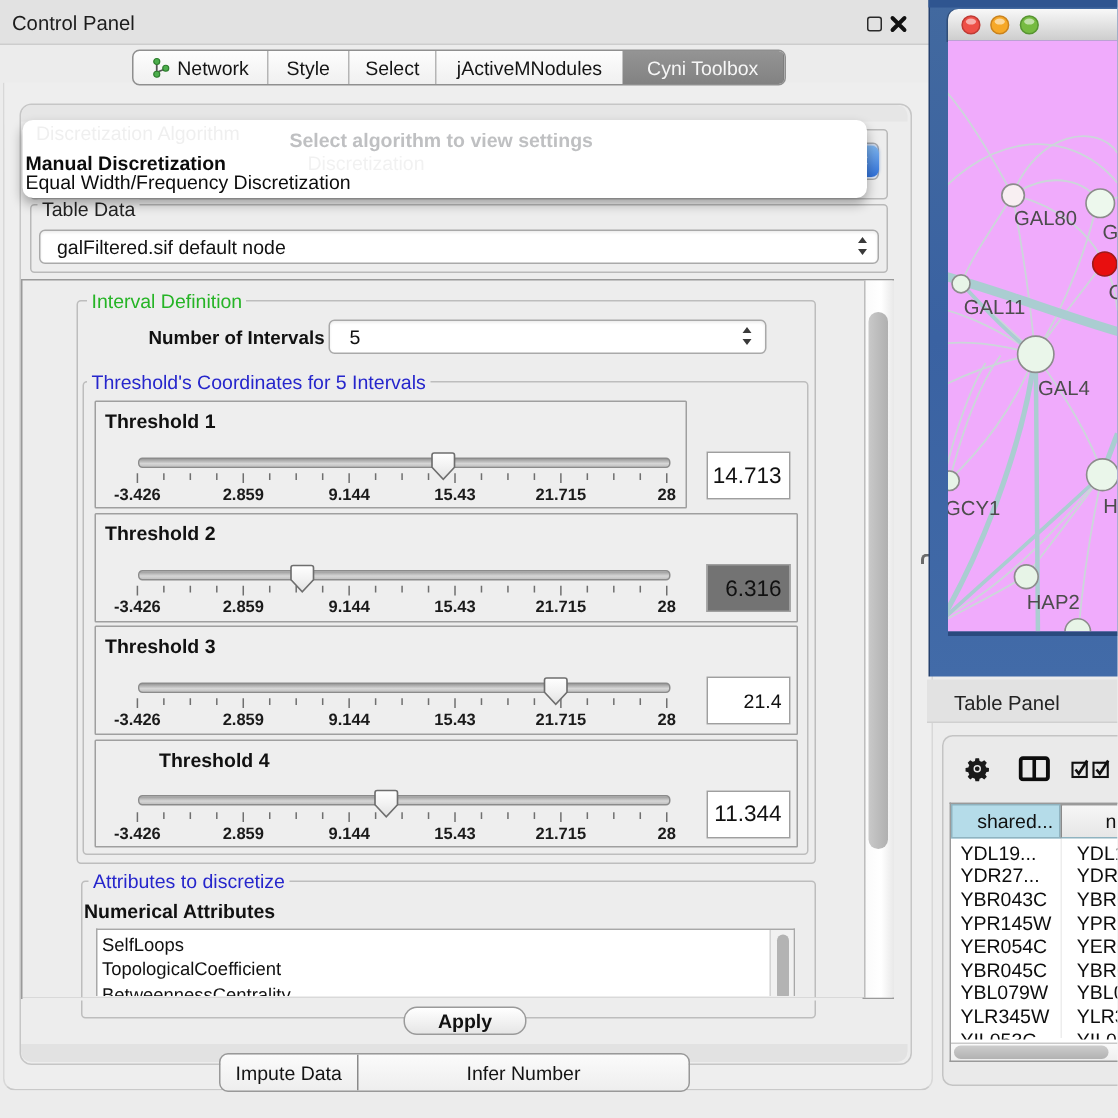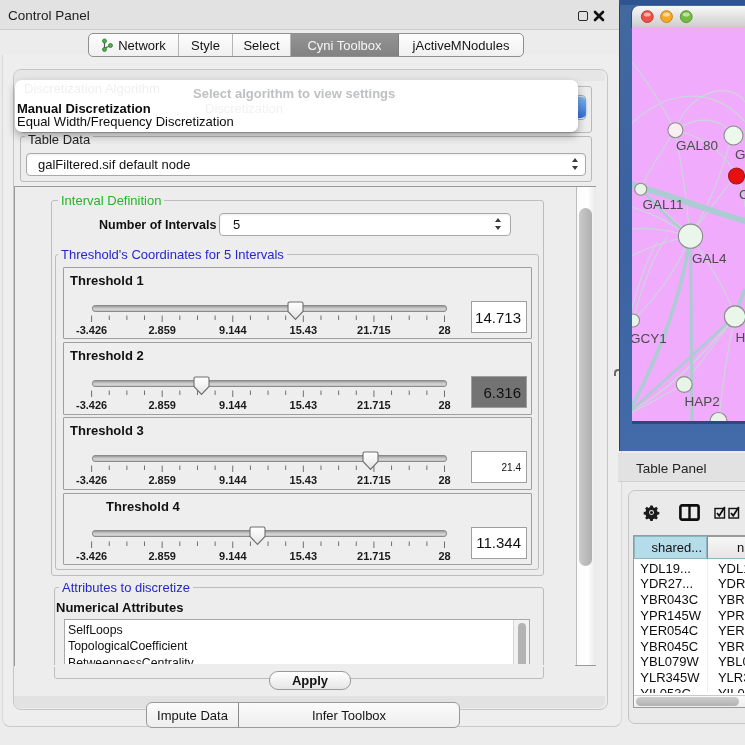--- a/index.html
+++ b/index.html
@@ -28,22 +28,22 @@
 <div class="abs" style="left:88px;top:33px;width:434px;height:22px;background:linear-gradient(#fdfdfd,#f0f0f0);border:1px solid #8f8f8f;border-radius:5px;overflow:hidden;display:flex;">
  <div style="width:89px;border-right:1px solid #b5b5b5;display:flex;align-items:center;justify-content:center;font-size:13px;color:#141414;">
    <svg width="13" height="15" viewBox="0 0 13 15" style="margin-right:4px;">
      <path d="M3.5 3.5 L3.5 11 M4 10 L9 8" stroke="#555" stroke-width="1.2" fill="none"></path>
      <circle cx="3.5" cy="3" r="2" fill="#4cae4c" stroke="#2d7d2d" stroke-width="0.8"></circle>
      <circle cx="3.5" cy="11.5" r="2" fill="#4cae4c" stroke="#2d7d2d" stroke-width="0.8"></circle>
      <circle cx="9.5" cy="7.5" r="2" fill="#4cae4c" stroke="#2d7d2d" stroke-width="0.8"></circle>
    </svg>Network</div>
  <div style="width:53px;border-right:1px solid #b5b5b5;display:flex;align-items:center;justify-content:center;font-size:13px;color:#141414;">Style</div>
  <div style="width:57px;border-right:1px solid #b5b5b5;display:flex;align-items:center;justify-content:center;font-size:13px;color:#141414;">Select</div>
+ <div style="flex:1;display:flex;align-items:center;justify-content:center;font-size:13px;color:#141414;">jActiveMNodules</div>
  <div style="width:107px;border-right:1px solid #7e7e7e;display:flex;align-items:center;justify-content:center;font-size:13px;color:#f6f6f6;background:linear-gradient(#949494,#828282);">Cyni Toolbox</div>
- <div style="flex:1;display:flex;align-items:center;justify-content:center;font-size:13px;color:#141414;">jActiveMNodules</div>
 </div>
 
 <div class="abs" style="left:13px;top:69px;width:593px;height:639px;background:#ededed;border:1px solid #c6c6c6;border-radius:8px;"></div>
 <div class="abs" style="left:14px;top:70px;width:591px;height:11px;background:#e6e6e6;border-radius:7px 7px 0 0;"></div>
 
 <div class="grpbox" style="left:20px;top:86px;width:570px;height:45px;"></div>
 <div class="combo" style="left:26px;top:95px;width:558px;height:23px;"></div>
 <div class="abs" style="left:565px;top:97px;width:21px;height:21px;border-radius:5px;background:linear-gradient(#7db3ec,#3070d8);box-shadow:0 0 2px rgba(40,100,200,0.6);">
   <svg width="21" height="20" viewBox="0 0 21 20">
       <path d="M10.5 4 L13.5 8 L7.5 8 Z M10.5 16 L13.5 12 L7.5 12 Z" fill="#fff"></path>
@@ -69,21 +69,21 @@
 <div class="abs bold" style="left:99px;top:217.5px;font-size:12.5px;color:#111;">Number of Intervals</div>
 <div class="combo" style="left:219px;top:213px;width:290px;height:21px;"></div>
 <div class="abs" style="left:233px;top:217px;font-size:13px;color:#111;">5</div>
 <svg class="abs" style="left:492px;top:217px;" width="12" height="14" viewBox="0 0 12 14">
  <path d="M6 1 L9 5 L3 5 Z M6 13 L9 9 L3 9 Z" fill="#3a3a3a"></path>
   </svg>
 
 <div class="grpbox" style="left:55px;top:254px;width:482px;height:314px;border-color:#bdbdbd;"></div>
 <div class="grplabel" style="left:58px;top:248px;color:#2626cc;">Threshold's Coordinates for 5 Intervals</div>
 
-<div class="abs" style="left:63px;top:267.0px;width:469px;height:72.4px;background:#eeeeee;border:1px solid #9f9f9f;box-sizing:border-box;border-radius:1px;">
+<div class="abs" style="left:63px;top:267.0px;width:395px;height:72.4px;background:#eeeeee;border:1px solid #9f9f9f;box-sizing:border-box;border-radius:1px;">
     <div style="position:absolute;left:6px;top:5px;font-size:13px;font-weight:bold;color:#111;">Threshold 1</div>
     <div style="position:absolute;left:28px;top:36.5px;width:352.5px;height:5px;background:linear-gradient(#9a9a9a,#d6d6d6 60%,#c2c2c2);border:1px solid #8b8b8b;border-radius:3px;"></div>
     <svg style="position:absolute;left:0;top:0;" width="469" height="72" viewBox="0 0 469 72">
       <g stroke="#6f6f6f" stroke-width="1">
         <line x1="27.60" y1="47.5" x2="27.60" y2="54.0"></line>
         <line x1="45.24" y1="47.5" x2="45.24" y2="52.0"></line>
         <line x1="62.89" y1="47.5" x2="62.89" y2="52.0"></line>
         <line x1="80.53" y1="47.5" x2="80.53" y2="52.0"></line>
         <line x1="98.18" y1="47.5" x2="98.18" y2="54.0"></line>
         <line x1="115.82" y1="47.5" x2="115.82" y2="52.0"></line>
@@ -205,21 +205,21 @@
     <svg style="position:absolute;left:297.9px;top:32.5px;" width="17" height="20" viewBox="0 0 17 20">
 <path d="M2.5 1 L14.5 1 Q16 1 16 2.5 L16 10.5 L8.5 18.5 L1 10.5 L1 2.5 Q1 1 2.5 1 Z" fill="url(#tg2)" stroke="#6e6e6e" stroke-width="1.1"></path>
 <defs>
         <linearGradient id="tg2" x1="0" y1="0" x2="0" y2="1">
           <stop offset="0" stop-color="#ffffff"></stop>
           <stop offset="0.5" stop-color="#f2f2f2"></stop>
           <stop offset="1" stop-color="#e2e2e2"></stop>
         </linearGradient>
       </defs>
     </svg>
-    <div style="position:absolute;left:407px;top:33px;width:56px;height:32px;background:#fff;border:1px solid #9f9f9f;box-sizing:border-box;display:flex;align-items:center;justify-content:flex-end;padding-right:5px;font-size:10px;color:#111;">21.4</div>
+    <div style="position:absolute;left:407px;top:33px;width:56px;height:32px;background:#fff;border:1px solid #9f9f9f;box-sizing:border-box;display:flex;align-items:center;justify-content:flex-end;padding-right:5px;font-size:13px;color:#111;">21.4</div>
   </div>
 <div class="abs" style="left:63px;top:492.6px;width:469px;height:72.4px;background:#eeeeee;border:1px solid #9f9f9f;box-sizing:border-box;border-radius:1px;">
     <div style="position:absolute;left:6px;top:5px;font-size:13px;font-weight:bold;color:#111;margin-left:36px;">Threshold 4</div>
     <div style="position:absolute;left:28px;top:36.5px;width:352.5px;height:5px;background:linear-gradient(#9a9a9a,#d6d6d6 60%,#c2c2c2);border:1px solid #8b8b8b;border-radius:3px;"></div>
     <svg style="position:absolute;left:0;top:0;" width="469" height="72" viewBox="0 0 469 72">
       <g stroke="#6f6f6f" stroke-width="1">
         <line x1="27.60" y1="47.5" x2="27.60" y2="54.0"></line>
         <line x1="45.24" y1="47.5" x2="45.24" y2="52.0"></line>
         <line x1="62.89" y1="47.5" x2="62.89" y2="52.0"></line>
         <line x1="80.53" y1="47.5" x2="80.53" y2="52.0"></line>
@@ -273,21 +273,21 @@
 </div>
 
 <div class="abs" style="left:15px;top:665px;width:560px;height:2px;background:#ededed;"></div>
 
 <div class="abs" style="left:14px;top:695.5px;width:591px;height:12px;background:#e2e2e2;border-radius:0 0 7px 7px;"></div>
 
 <div class="abs" style="left:269px;top:671px;width:82px;height:19px;background:linear-gradient(#ffffff,#e6e6e6);border:1px solid #9a9a9a;border-radius:9px;box-sizing:border-box;display:flex;align-items:center;justify-content:center;font-size:13px;font-weight:600;color:#111;">Apply</div>
 
 <div class="abs" style="left:146px;top:702px;width:314px;height:26px;background:linear-gradient(#fbfbfb,#eeeeee);border:1px solid #999;border-radius:6px;overflow:hidden;display:flex;box-sizing:border-box;">
  <div style="width:91px;border-right:1px solid #8a8a8a;display:flex;align-items:center;justify-content:center;font-size:13px;color:#141414;">Impute Data</div>
- <div style="flex:1;display:flex;align-items:center;justify-content:center;font-size:13px;color:#141414;">Infer Toolbox</div>
+ <div style="flex:1;display:flex;align-items:center;justify-content:center;font-size:13px;color:#141414;">Infer Number</div>
 </div>
 
 <div class="abs" style="left:15px;top:80px;width:563px;height:52px;background:#fff;border-radius:7px;box-shadow:0 4px 8px rgba(0,0,0,0.33);"></div>
 <div class="abs" style="left:24px;top:81px;font-size:13px;color:rgba(100,100,100,0.10);">Discretization Algorithm</div>
 <div class="abs" style="left:193px;top:86px;font-size:13px;color:#bfc0c2;font-weight:600;">Select algorithm to view settings</div>
 <div class="abs" style="left:205px;top:101px;font-size:13px;color:rgba(120,120,120,0.10);">Discretization</div>
 <div class="abs bold" style="left:17px;top:101px;font-size:13px;color:#0c0c0c;">Manual Discretization</div>
 <div class="abs" style="left:17px;top:113.5px;font-size:13px;color:#0c0c0c;">Equal Width/Frequency Discretization</div>
 
 <div class="abs" style="left:614px;top:369px;width:4px;height:5px;border-left:2px solid #6b6b6b;border-top:2px solid #6b6b6b;border-top-left-radius:4px;"></div>

